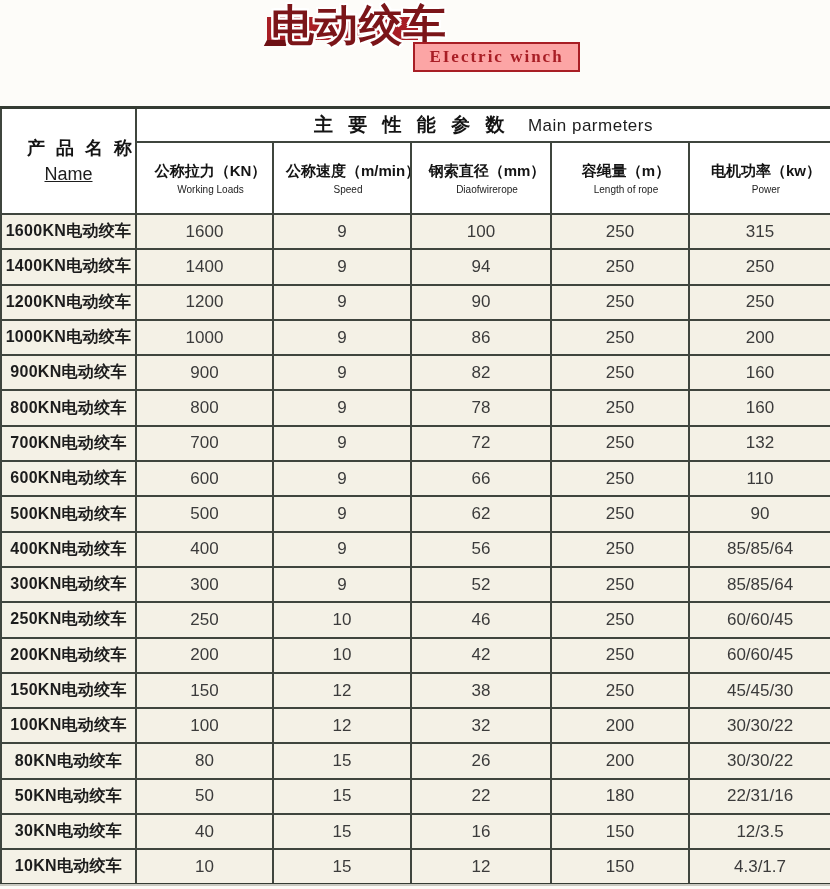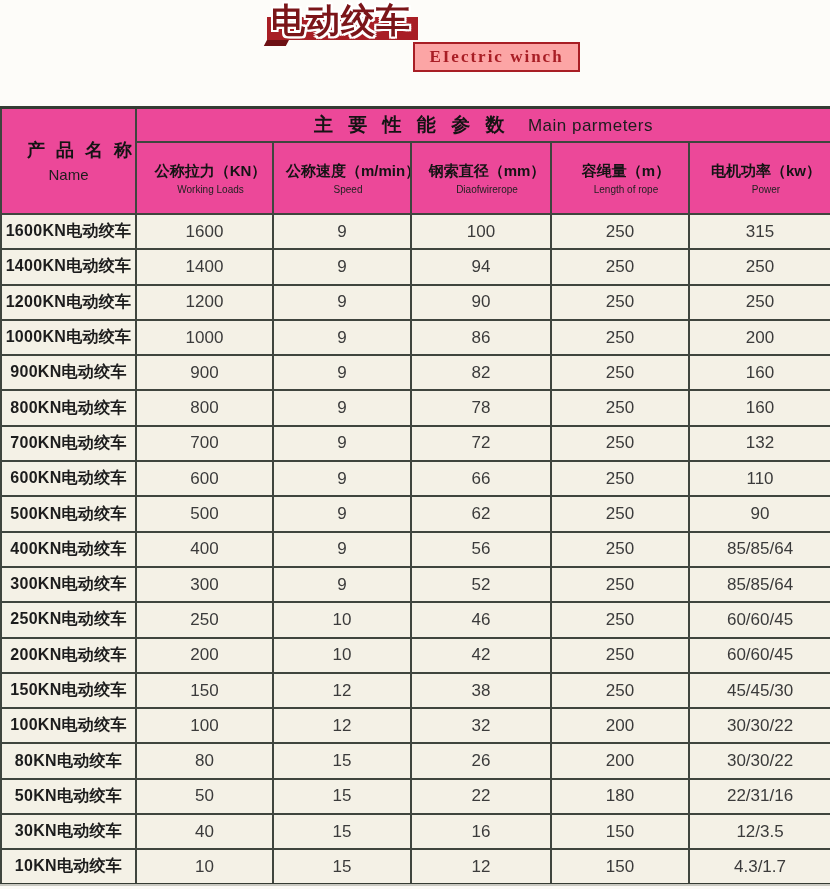--- a/index.html
+++ b/index.html
@@ -17,21 +17,21 @@
     position:absolute;left:267px;top:17px;width:151px;height:23px;
     background:#a81e25;
   }
   .red-fold{
     position:absolute;left:267px;top:40px;width:22px;height:6px;
     background:#6d1014;
     transform:skewX(-28deg);transform-origin:top left;
   }
   .title-zh{
     position:absolute;left:271px;top:2px;
-    font-size:34px;font-weight:800;line-height:1.1;
+    font-size:43px;font-weight:800;line-height:1.1;
     letter-spacing:1px;color:#7b1519;
     text-shadow:
       -2px 0 0 #fff, 2px 0 0 #fff, 0 -2px 0 #fff, 0 2px 0 #fff,
       -2px -2px 0 #fff, 2px -2px 0 #fff, -2px 2px 0 #fff, 2px 2px 0 #fff;
     white-space:nowrap;
   }
   .title-en-box{
     position:absolute;left:413px;top:42px;width:163px;height:26px;
     border:2px solid #a81e25;background:#fca5a5;
     display:flex;align-items:center;justify-content:center;
@@ -48,31 +48,31 @@
     border-collapse:collapse;
     border:2px solid #343b33;border-top-width:3px;border-bottom-width:3px;
     background:#f4f1e6;
   }
   table.spec-table td{
     border:2px solid #3f453e;
     text-align:center;vertical-align:middle;
     padding:0;
     overflow:hidden;white-space:nowrap;
   }
-  tr.group-header-row td, tr.sub-header-row td{background:#ec4899;}
+  tr.group-header-row td, tr.sub-header-row td{background:#ffffff;}
   td.group-head{height:32px;}
   td.group-head .zh{
     display:inline-block;font-weight:bold;font-size:19px;color:#141414;
     letter-spacing:5px;margin-right:14px;
   }
   td.group-head .en{
     display:inline-block;font-size:17px;color:#1d1d1d;letter-spacing:0.5px;
   }
   td.name-head .zh{font-weight:bold;font-size:18px;color:#141414;letter-spacing:3px;line-height:1.5;padding-left:25px;}
-  td.name-head .en{font-size:15px;color:#1d1d1d;line-height:1.4;}
+  td.name-head .en{font-size:18px;color:#1d1d1d;line-height:1.4;text-decoration:underline;}
   tr.sub-header-row td{height:70px;padding-left:12px;}
   tr.sub-header-row .zh{font-weight:bold;font-size:15px;color:#141414;line-height:1.6;}
   tr.sub-header-row .en{font-size:10px;color:#222;line-height:1.4;}
 
   tbody tr{height:35.3px;}
   tbody td{background:#f4f1e6;}
   td.name-cell{
     text-align:left;padding-left:9px;
     font-weight:bold;font-size:16px;color:#1c1c1c;letter-spacing:0.3px;
   }

